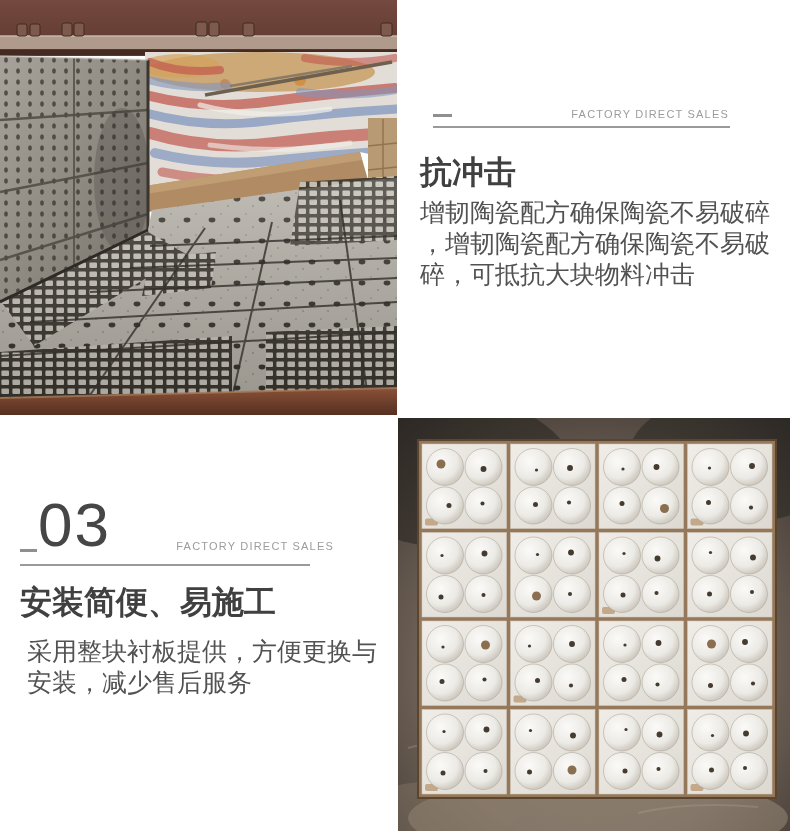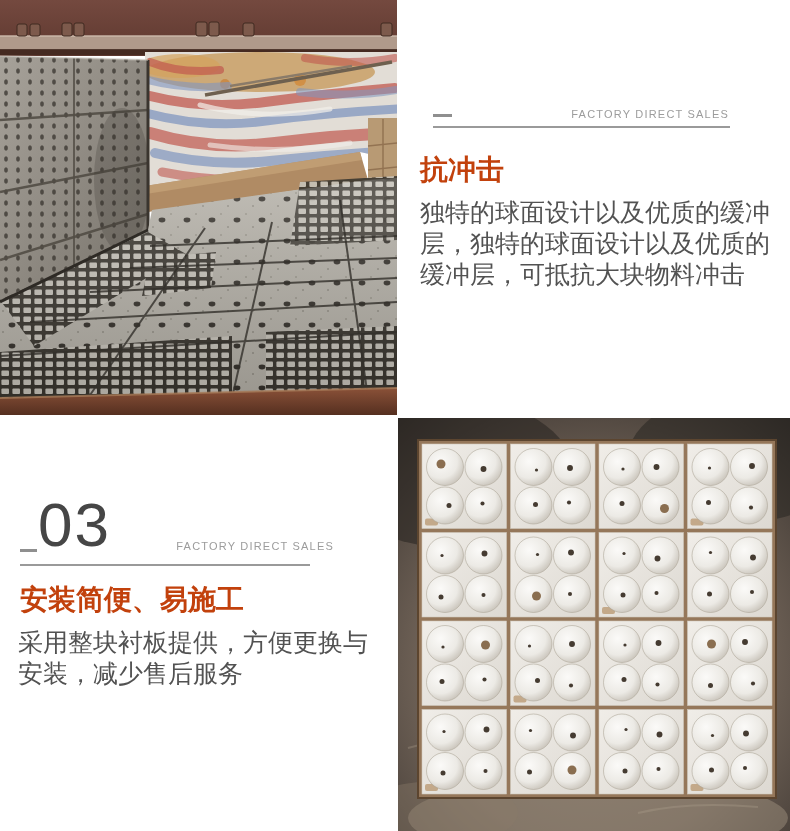--- a/index.html
+++ b/index.html
@@ -10,21 +10,21 @@
   .photo{position:absolute;display:block;}
   .photo-chute{left:0;top:0;width:397px;height:415px;}
   .photo-block{left:398px;top:418px;width:392px;height:413px;}
   .sec{position:absolute;}
   .sec-impact{left:398px;top:0;width:392px;height:415px;}
   .sec-install{left:0;top:418px;width:423px;height:413px;}
   .dash{position:absolute;height:3px;background:#8f8f8f;}
   .num{position:absolute;font-size:62px;line-height:1;color:#464646;letter-spacing:2px;font-weight:400;}
   .tagline{position:absolute;font-size:11px;letter-spacing:1.2px;color:#9c9c9c;white-space:nowrap;}
   .rule{position:absolute;height:2px;background:#9a9a9a;}
-  .title{position:absolute;font-size:28px;font-weight:bold;color:#c2410c;line-height:1.15;white-space:nowrap;}
+  .title{position:absolute;font-size:32px;font-weight:bold;color:#404040;line-height:1.15;white-space:nowrap;}
   .body{position:absolute;font-size:25px;line-height:31px;color:#525252;line-break:anywhere;word-break:break-all;}
   
   .sec-impact .dash{left:35px;top:114px;width:19px;}
   .sec-impact .num{left:54px;top:62px;}
   .sec-impact .tagline{right:61px;top:108px;}
   .sec-impact .rule{left:35px;top:126px;width:297px;}
   .sec-impact .title{left:22px;top:154px;}
   .sec-impact .body{left:22px;top:197px;width:364px;}
   
   .sec-install .dash{left:20px;top:131px;width:17px;}
@@ -165,30 +165,30 @@
 
     <path d="M0,398 L397,388 L397,415 L0,415 Z" fill="url(#plank)"></path>
     <line x1="0" y1="398" x2="397" y2="388" stroke="#a67a58" stroke-width="2" opacity="0.8"></line>
   </svg>
 
   <section class="sec sec-impact">
     <span class="dash"></span>
     <span class="tagline">FACTORY DIRECT SALES</span>
     <span class="rule"></span>
     <h2 class="title" style="margin:0">抗冲击</h2>
-    <p class="body" style="margin:0">独特的球面设计以及优质的缓冲层，独特的球面设计以及优质的缓冲层，可抵抗大块物料冲击</p>
+    <p class="body" style="margin:0">增韧陶瓷配方确保陶瓷不易破碎，增韧陶瓷配方确保陶瓷不易破碎，可抵抗大块物料冲击</p>
   </section>
 
   <section class="sec sec-install">
     <span class="dash"></span>
     <span class="num">03</span>
     <span class="tagline">FACTORY DIRECT SALES</span>
     <span class="rule"></span>
     <h2 class="title" style="margin:0">安装简便、易施工</h2>
-    <p class="body" style="margin:0">采用整块衬板提供，方便更换与安装，减少售后服务</p>
+    <p class="body" style="margin:9px">采用整块衬板提供，方便更换与安装，减少售后服务</p>
   </section>
 
   <svg class="photo photo-block" viewBox="0 0 392 413" preserveAspectRatio="none" role="img" aria-label="white ceramic dome tile block panel">
     <defs>
       <radialGradient id="marble" cx="0.5" cy="0.6" r="0.8">
         <stop offset="0" stop-color="#877a6c"></stop>
           <stop offset="0.55" stop-color="#6e6156"></stop>
           <stop offset="1" stop-color="#332d29"></stop>
       </radialGradient>
       <linearGradient id="tileGrad" x1="0" y1="0" x2="1" y2="1">

